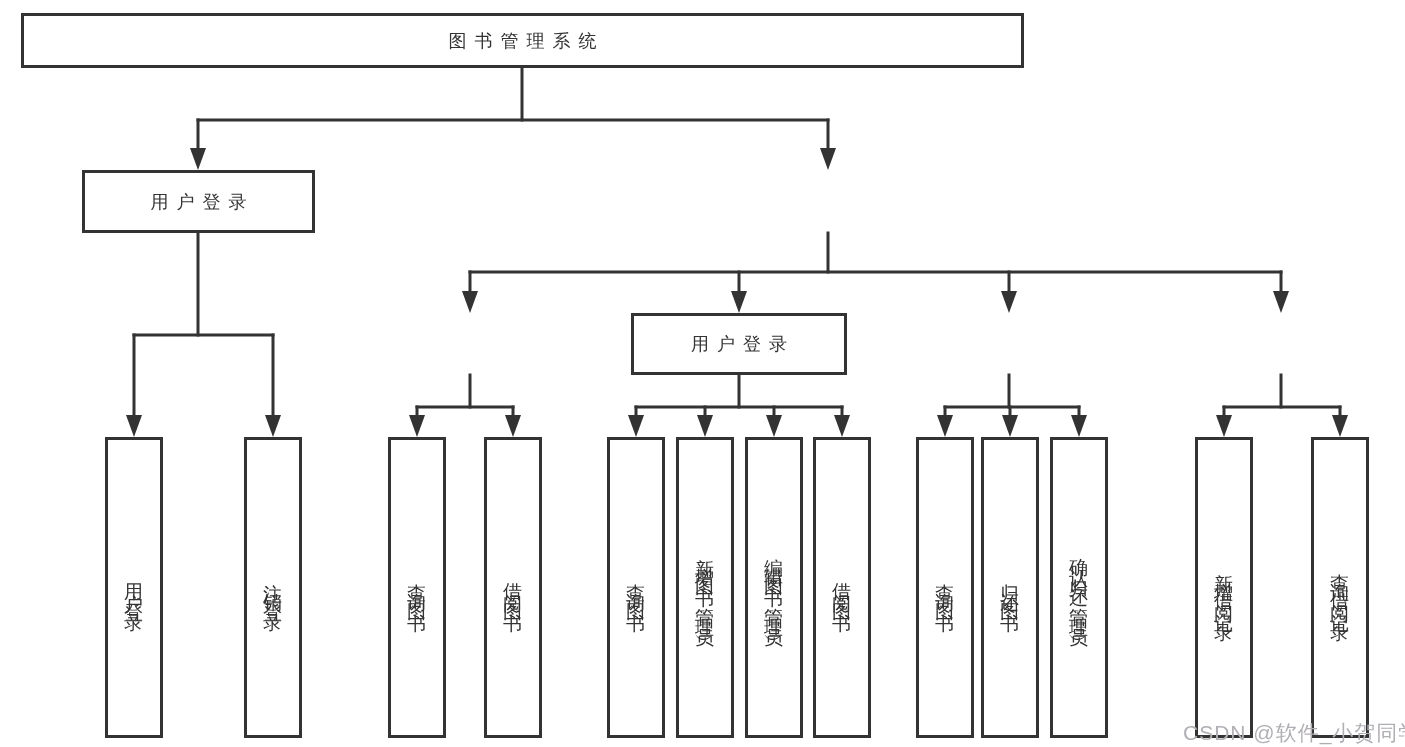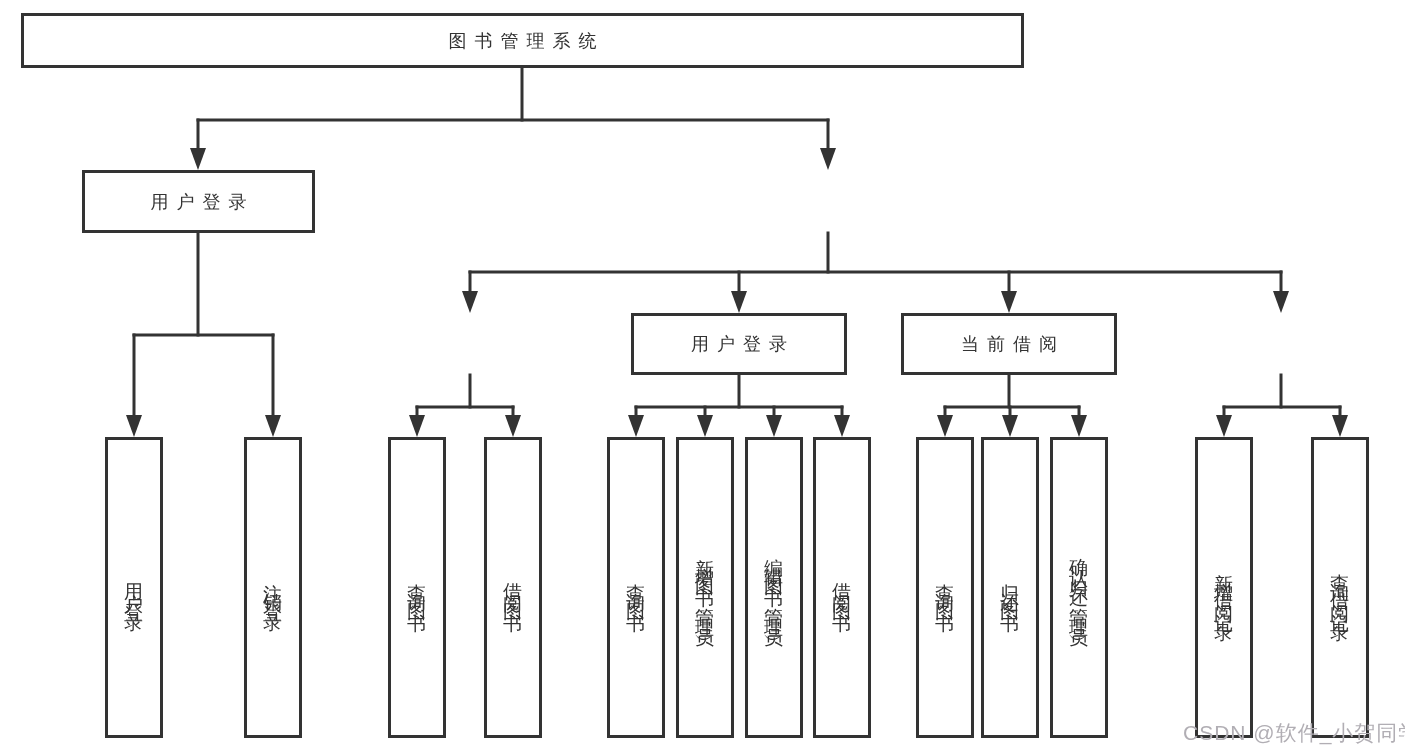--- a/index.html
+++ b/index.html
@@ -167,23 +167,20 @@
     <span class="hlabel">图书管理系统</span>
   </div>
 
   <div class="box l1-box" style="left:82px">
     <span class="hlabel">用户登录</span>
   </div>
 
   <div class="box l2-box" style="left:631px">
     <span class="hlabel">用户登录</span>
   </div>
-  <div class="box l2-box" style="left:901px">
-    <span class="hlabel">当前借阅</span>
-  </div>
 
   <div class="box leaf" style="left:105px">
     <span class="vtext">用户登录</span>
   </div>
   <div class="box leaf" style="left:244px">
     <span class="vtext">注销登录</span>
   </div>
 
   <div class="box leaf" style="left:388px">
     <span class="vtext">查询图书</span>

